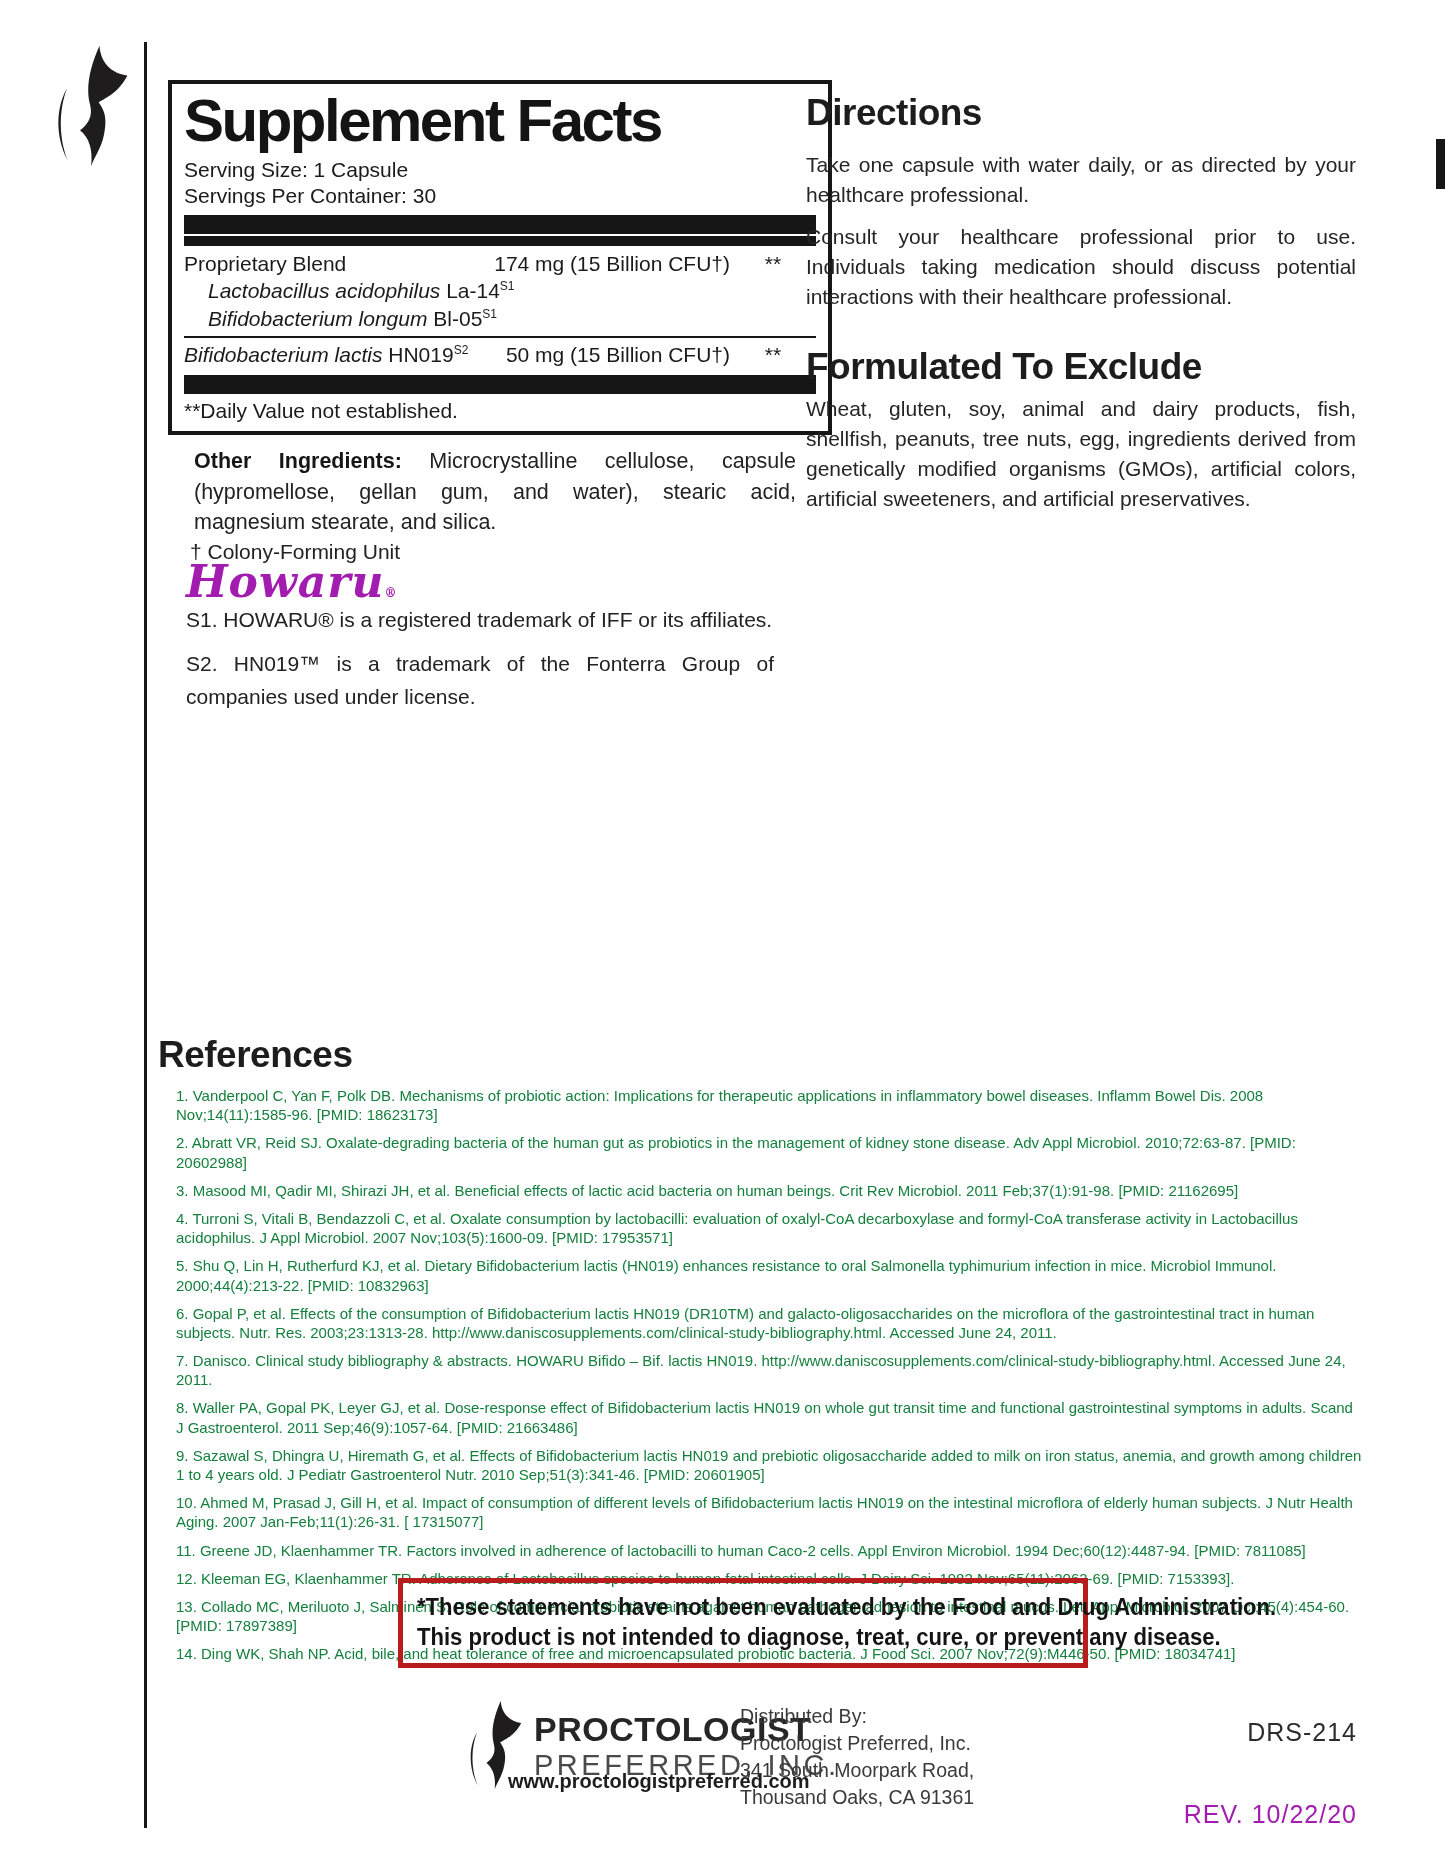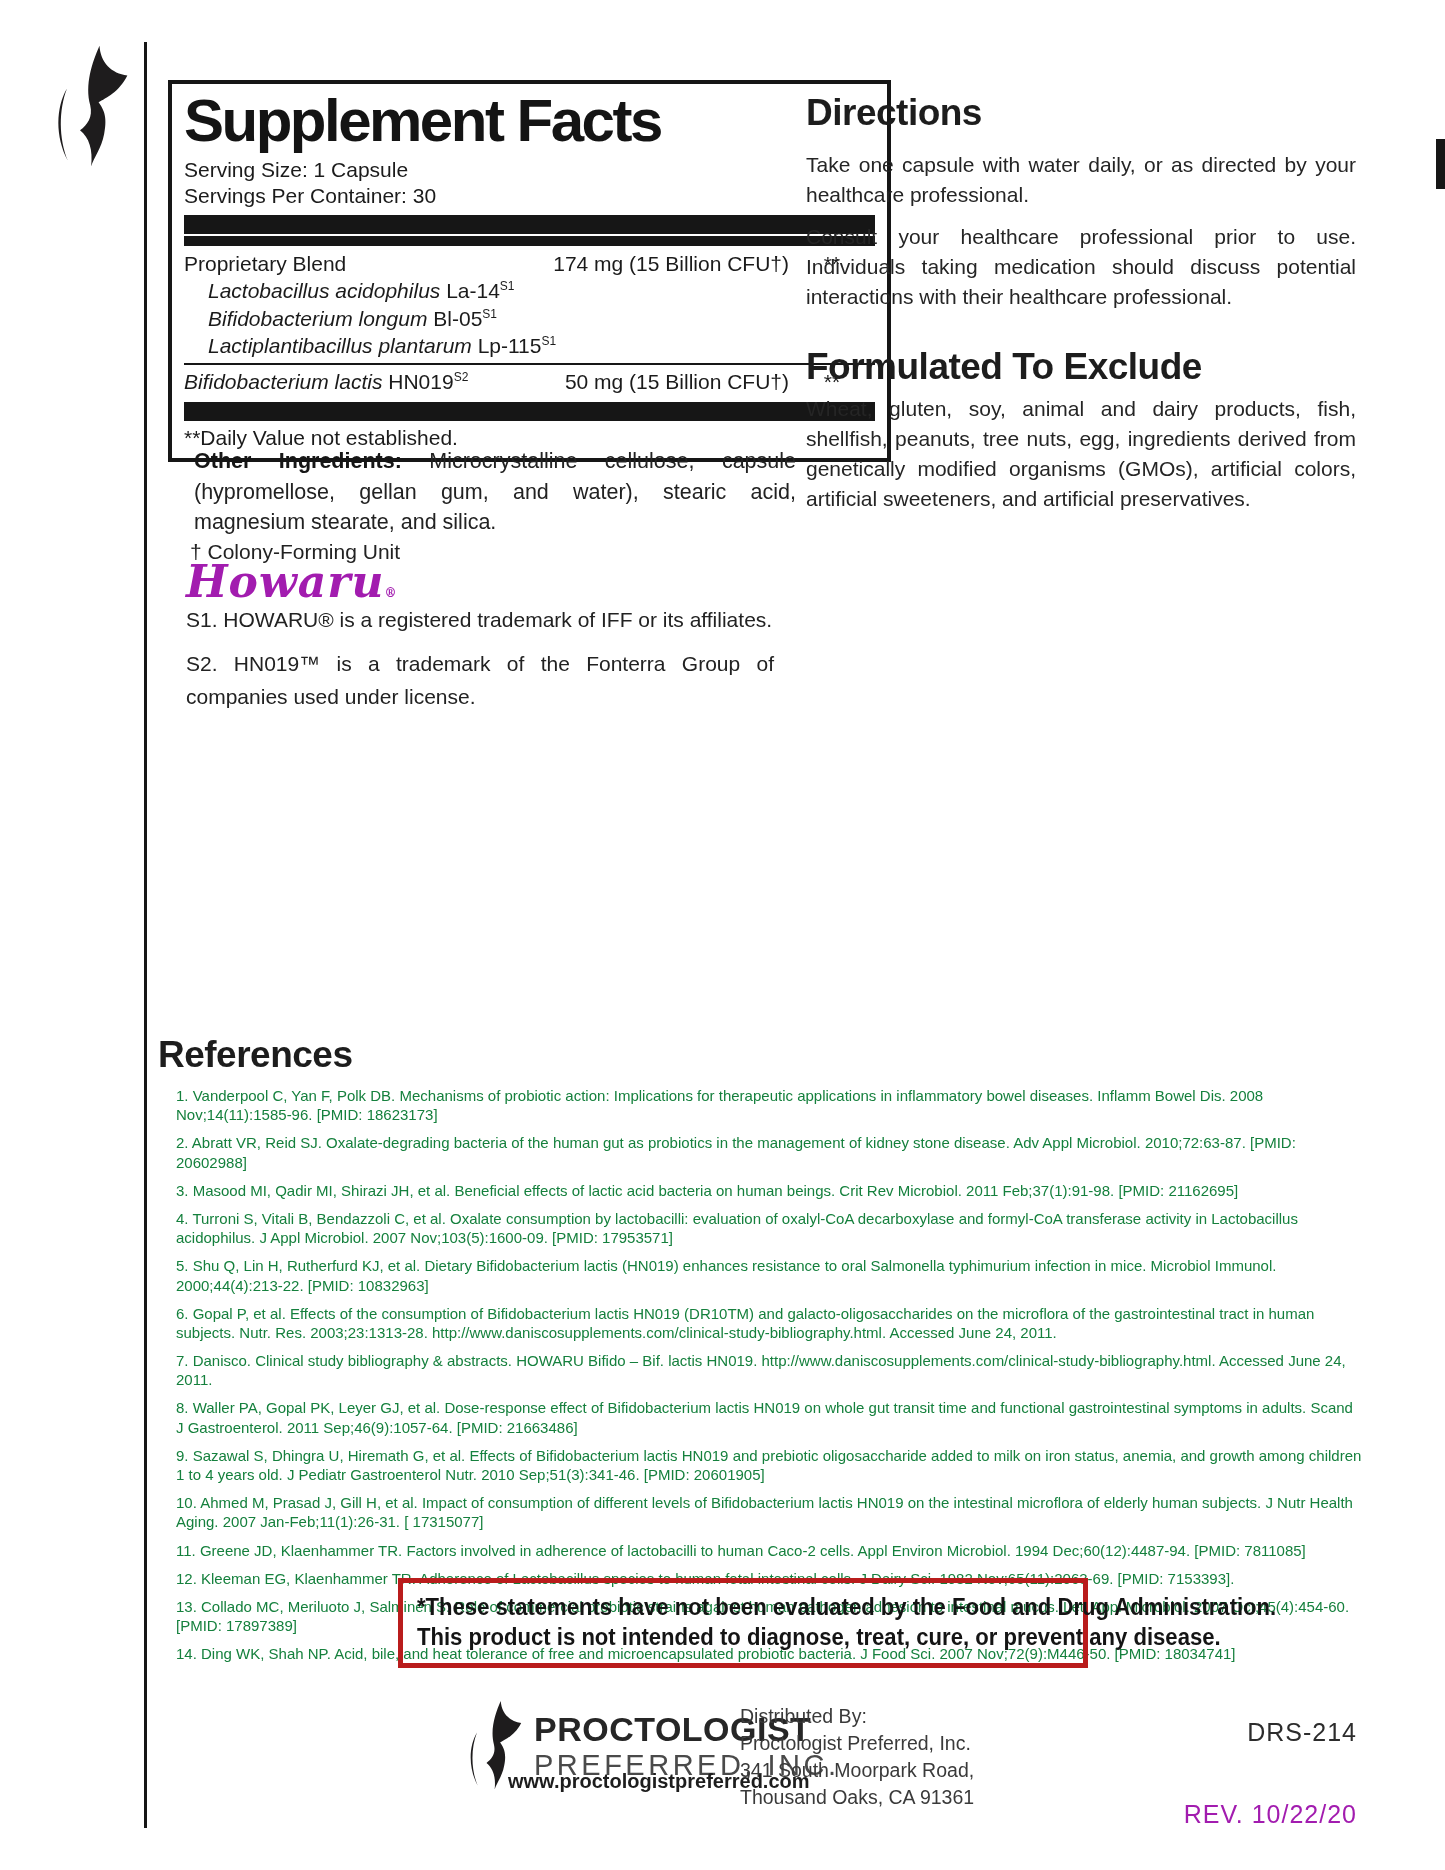--- a/index.html
+++ b/index.html
@@ -7,21 +7,21 @@
   body { font-family:"Liberation Sans", sans-serif; color:#1b1b1b; }
   #page { position:relative; width:1445px; height:1870px; background:#fff; overflow:hidden; }
 
   
   .vrule { position:absolute; left:144px; top:42px; width:3px; height:1786px; background:#161616; }
   .corner-logo { position:absolute; left:46px; top:42px; width:94px; height:130px; }
   .corner-logo svg, .footer-icon svg { width:100%; height:100%; fill:#1e1c1d; }
   .edge-tab { position:absolute; right:0px; top:139px; width:9px; height:50px; background:#161616; }
 
   
-  .sf-panel { position:absolute; left:168px; top:80px; width:723px; border:4px solid #161616; padding:6px 12px 8px; background:#fff; }
+  .sf-panel { position:absolute; left:168px; top:80px; width:664px; border:4px solid #161616; padding:6px 12px 8px; background:#fff; }
   .sf-title { font-size:60px; font-weight:bold; letter-spacing:-2.5px; line-height:1.02; color:#141414; margin-bottom:6px; }
   .sf-line { font-size:21px; line-height:1.22; }
   .sf-bar { background:#161616; }
   .sf-bar.thick { height:19px; margin:7px 0 2px; }
   .sf-bar.med { height:10px; margin:2px 0 3px; }
   .sf-header { display:flex; justify-content:flex-end; gap:12px; font-weight:bold; font-size:21px; padding:3px 0 2px; }
   .sf-row { display:flex; align-items:baseline; font-size:21px; padding:3px 0 1px; }
   .sf-row .sf-name { flex:0 0 auto; }
   .sf-row .sf-amt { margin-left:auto; }
   .sf-row .sf-dv { width:86px; text-align:center; flex:0 0 auto; }
@@ -85,21 +85,20 @@
     <div class="sf-line">Servings Per Container: 30</div>
     <div class="sf-bar thick"></div>
     <div class="sf-bar med"></div>
     <div class="sf-row">
       <span class="sf-name">Proprietary Blend</span>
       <span class="sf-amt">174 mg (15 Billion CFU†)</span>
       <span class="sf-dv">**</span>
     </div>
     <div class="sf-sub"><span class="it">Lactobacillus acidophilus</span><span> La-14</span><sup>S1</sup></div>
     <div class="sf-sub"><span class="it">Bifidobacterium longum</span><span> Bl-05</span><sup>S1</sup></div>
-    <div class="sf-sub"><span class="it">Lactiplantibacillus plantarum</span><span> Lp-115</span><sup>S1</sup></div>
     <div class="sf-rule"></div>
     <div class="sf-row">
       <span class="sf-name"><span class="it">Bifidobacterium lactis</span><span> HN019</span><sup>S2</sup></span>
       <span class="sf-amt">50 mg (15 Billion CFU†)</span>
       <span class="sf-dv">**</span>
     </div>
     <div class="sf-bar thick"></div>
     <div class="sf-foot">**Daily Value not established.</div>
   </div>
 

